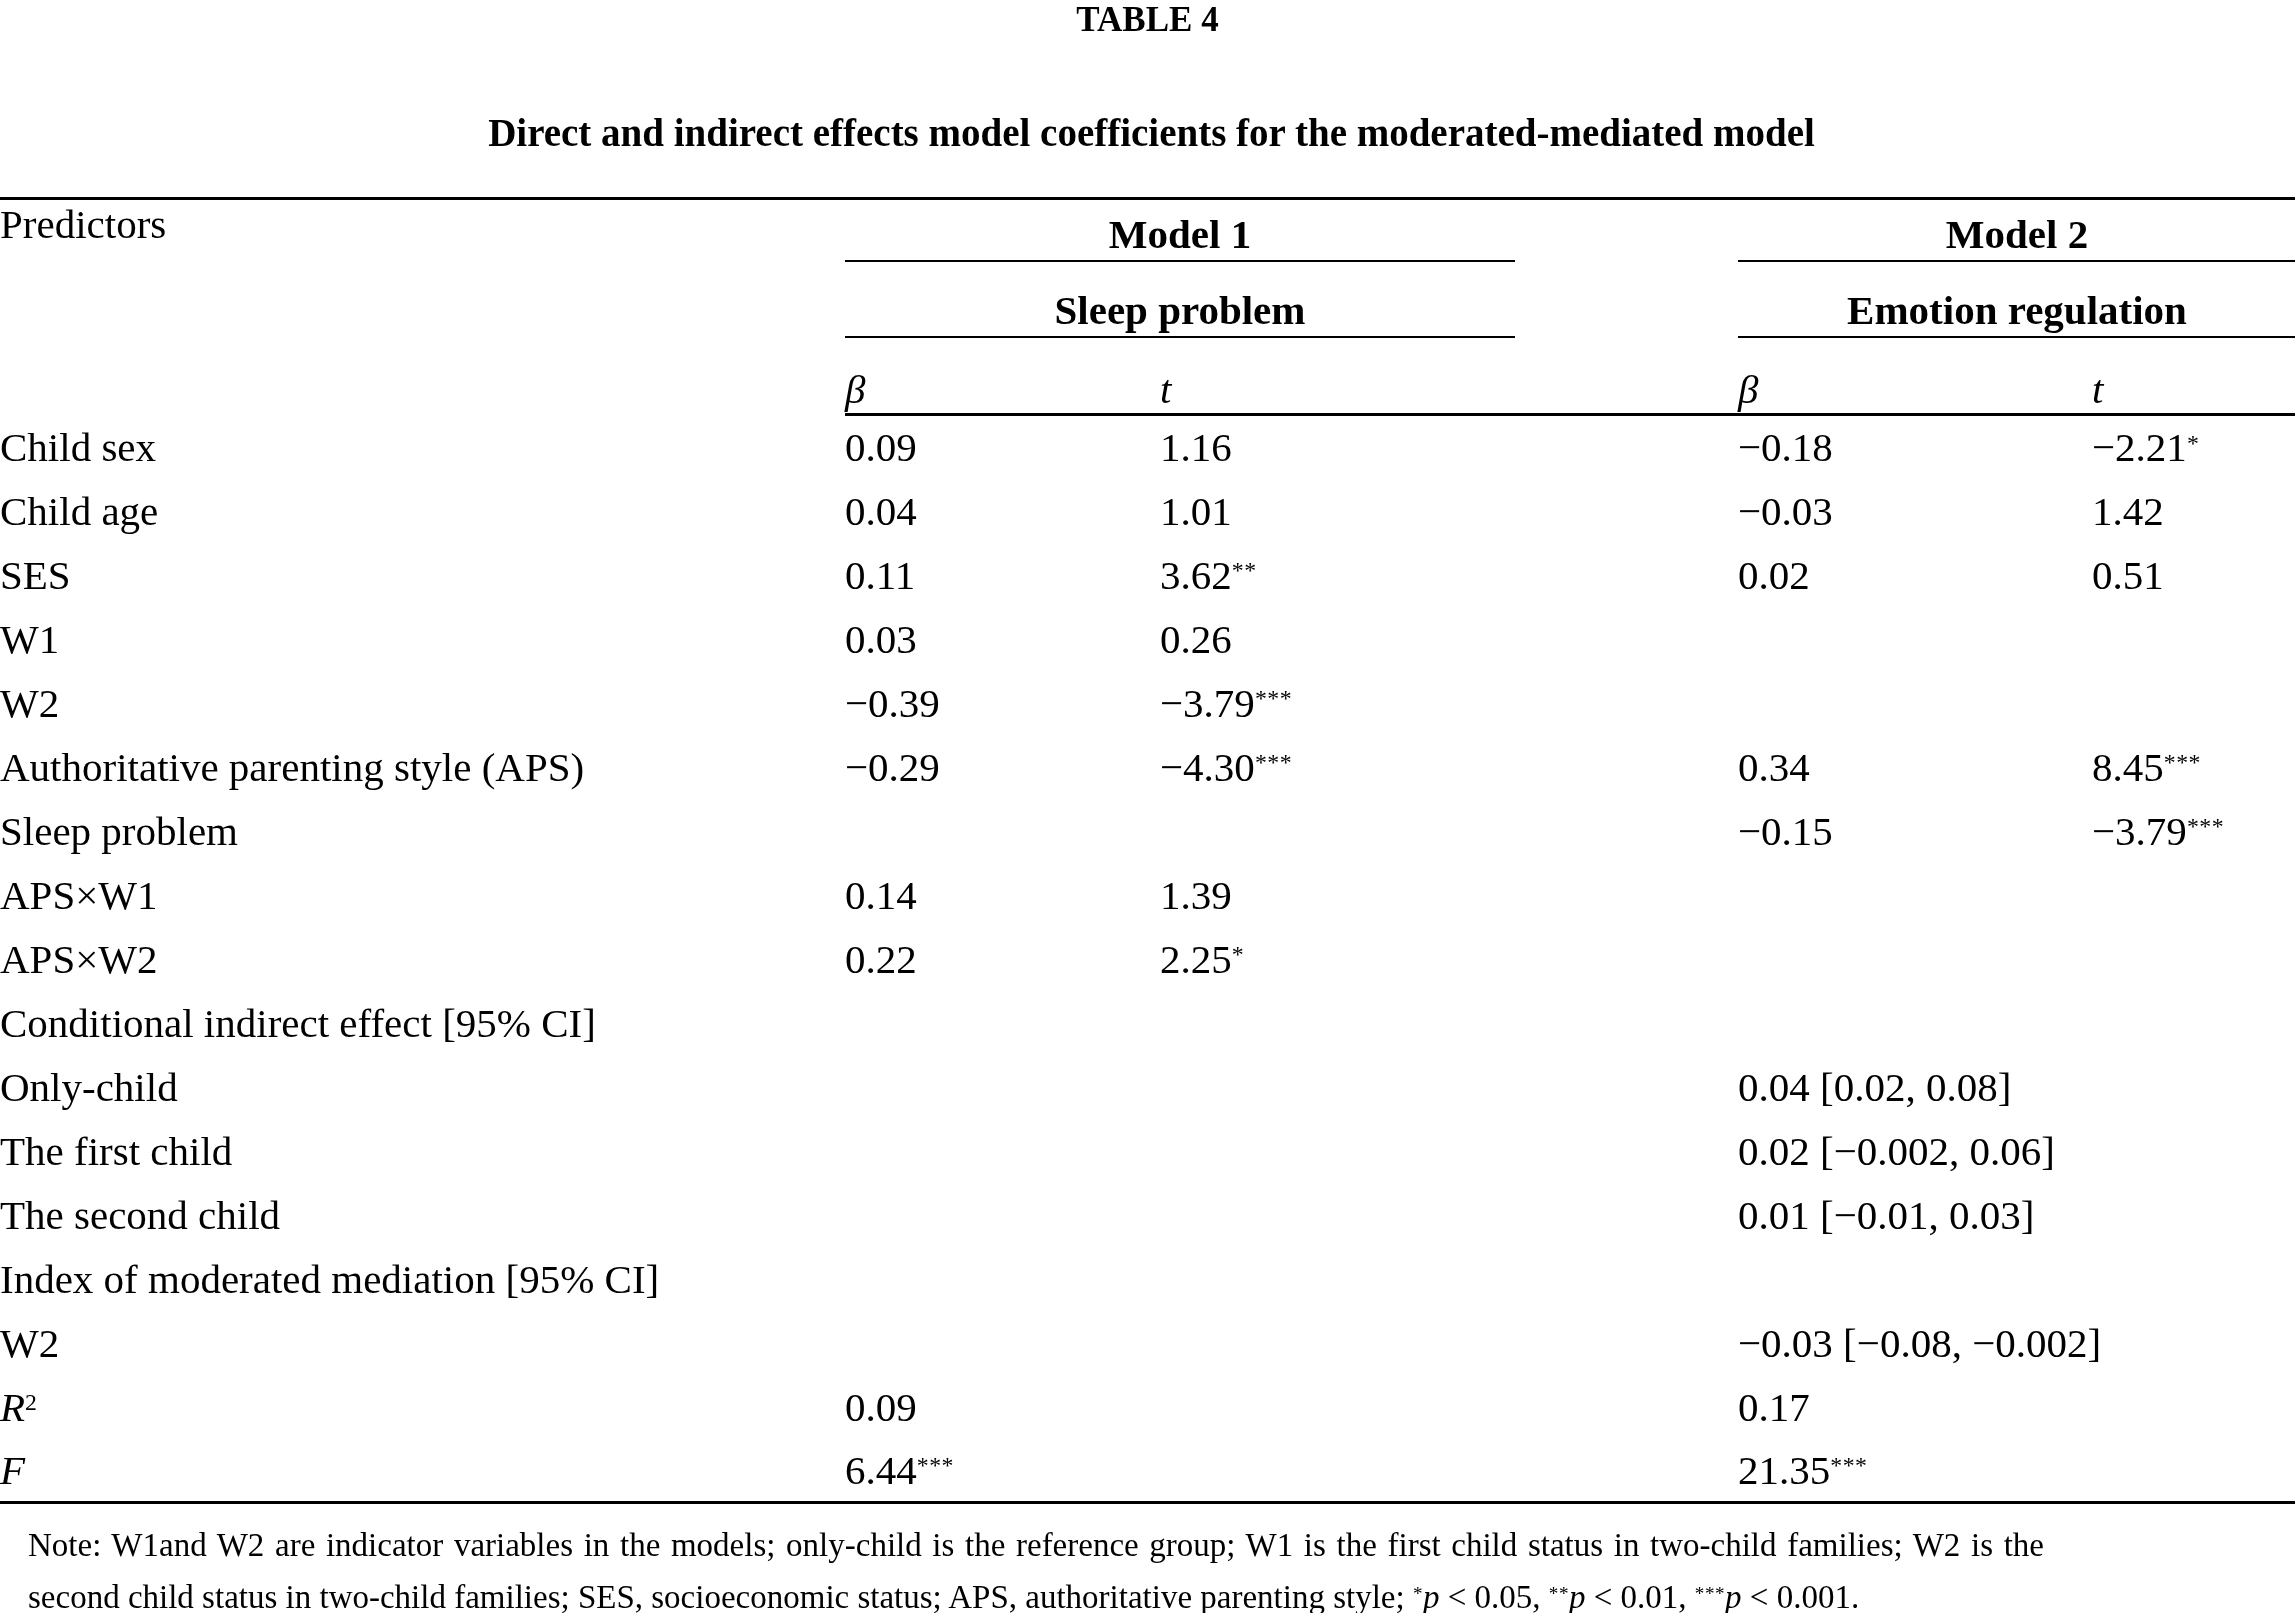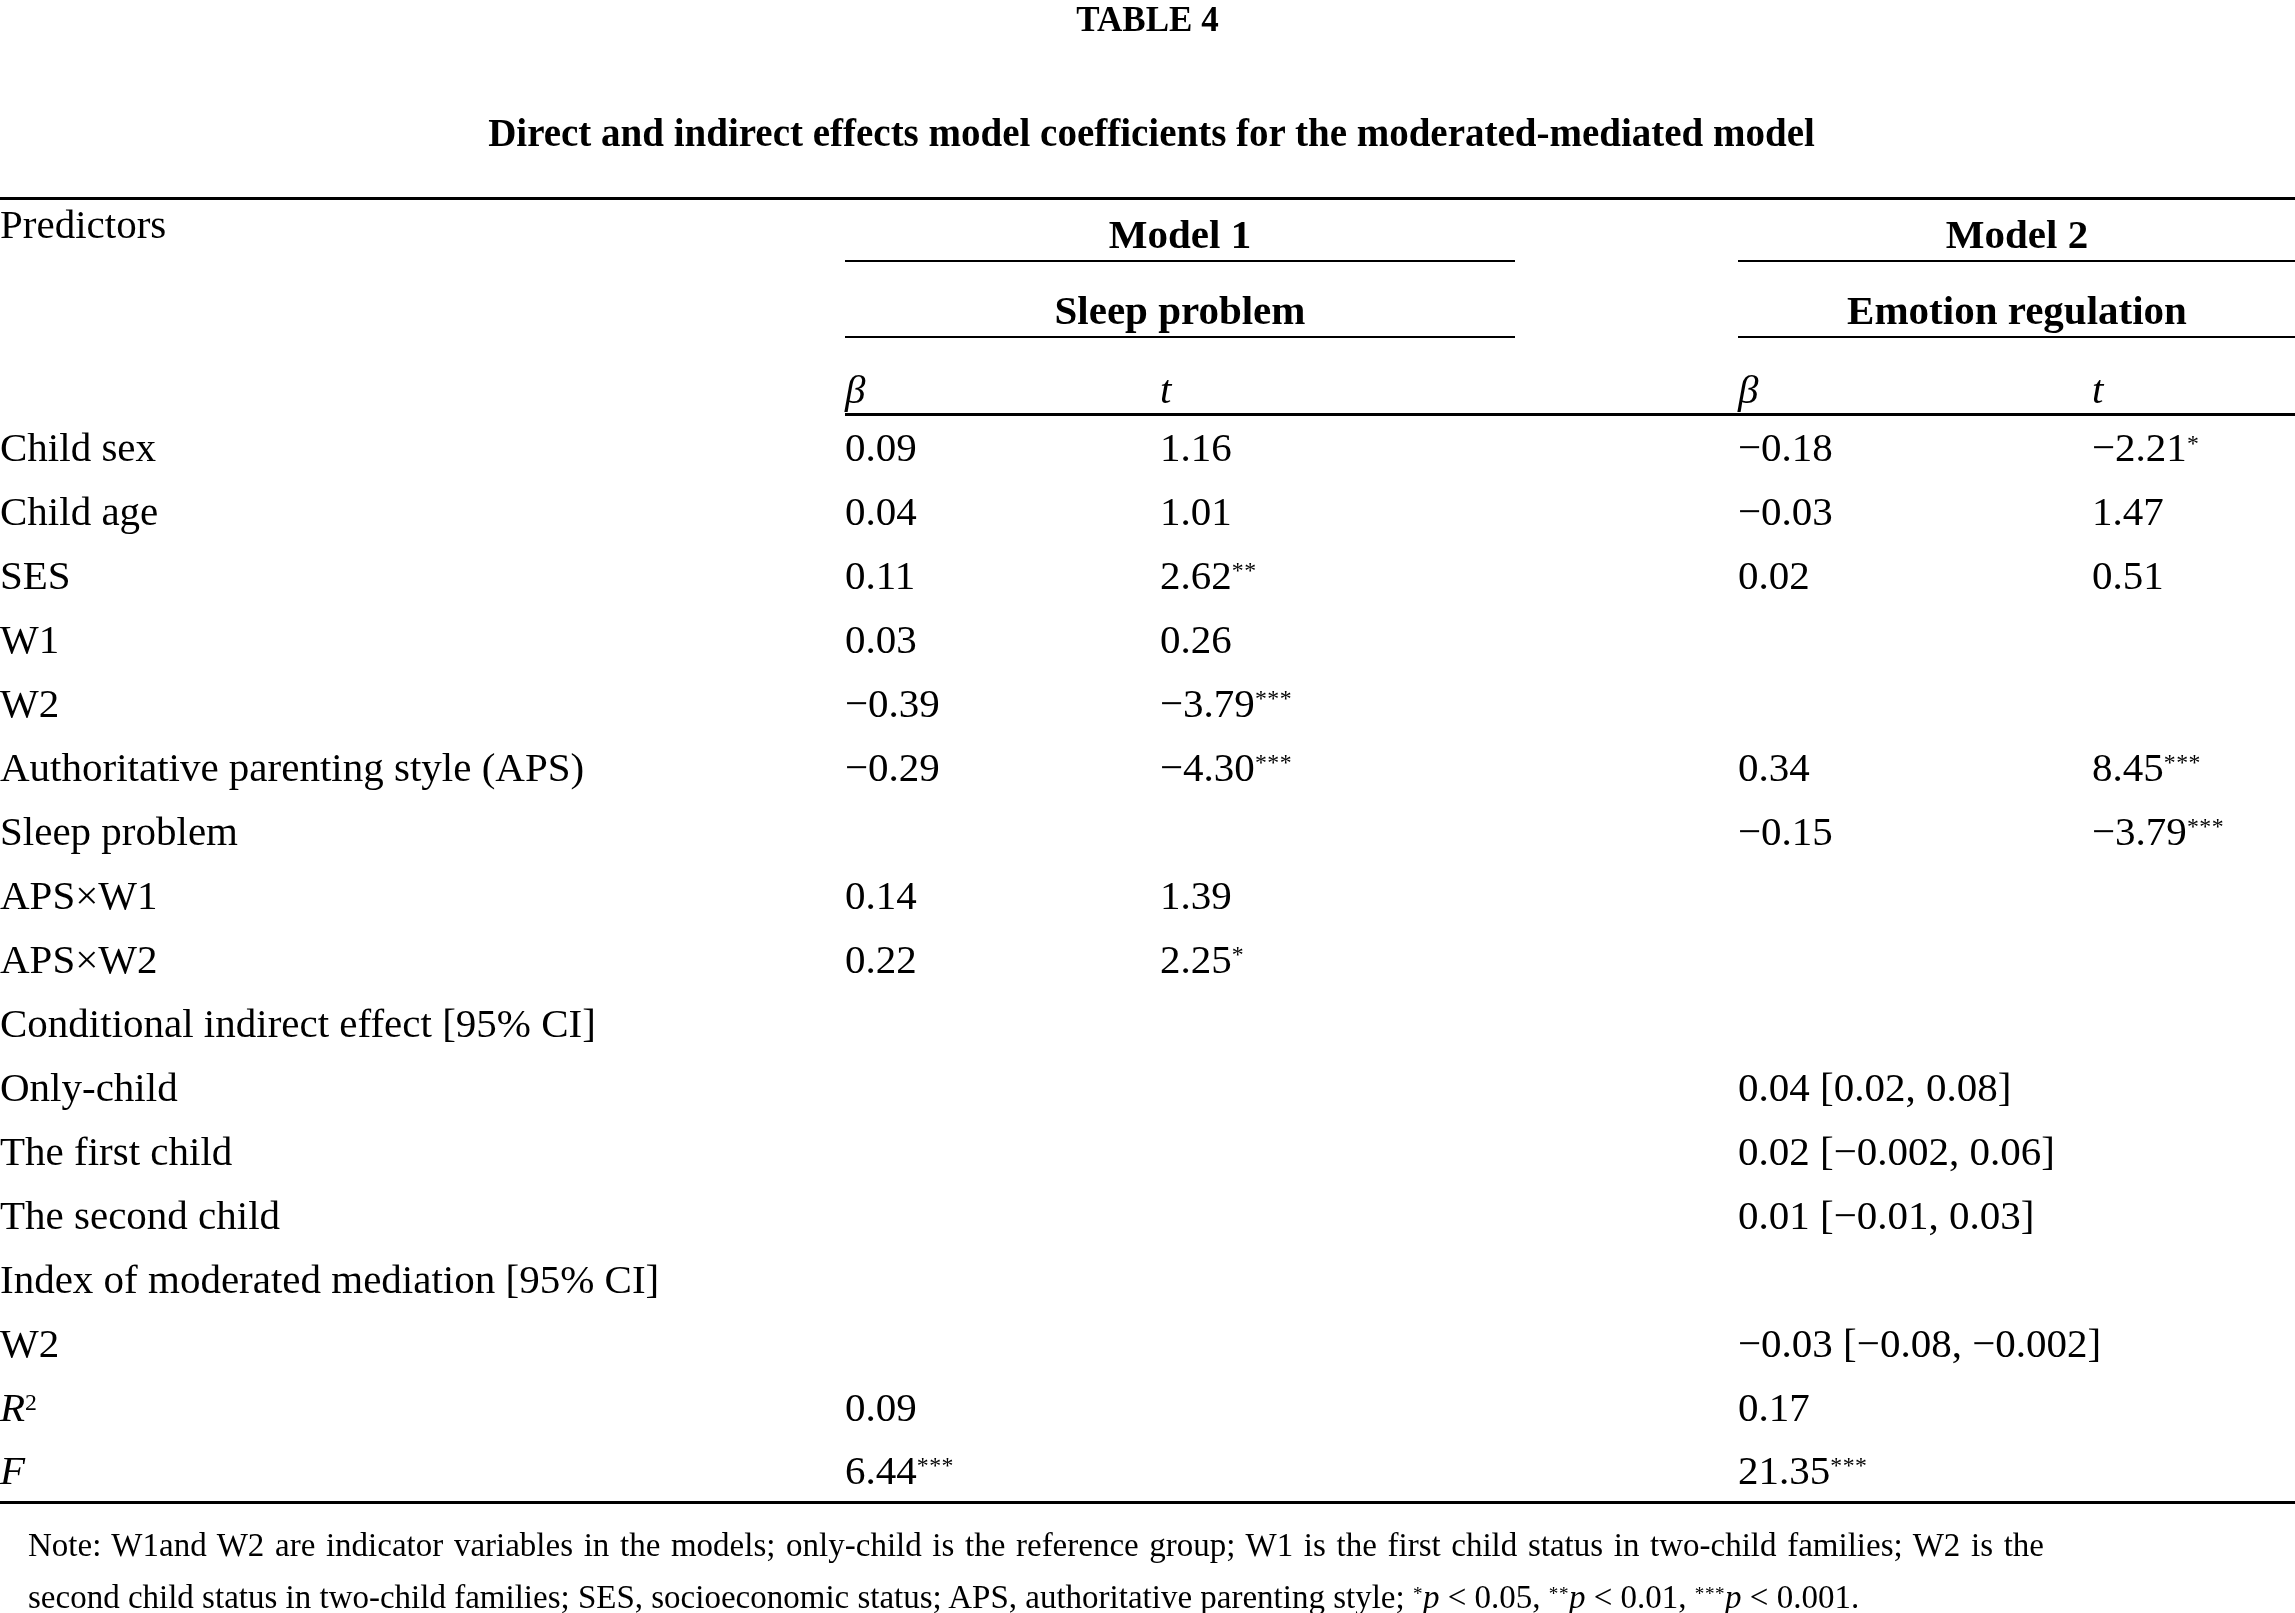--- a/index.html
+++ b/index.html
@@ -108,26 +108,26 @@
         <td class="val"><span>0.09</span></td>
         <td class="val"><span>1.16</span></td>
         <td class="val"><span>−0.18</span></td>
         <td class="val"><span>−2.21</span><sup>*</sup></td>
       </tr>
       <tr>
         <td class="label">Child age</td>
         <td class="val"><span>0.04</span></td>
         <td class="val"><span>1.01</span></td>
         <td class="val"><span>−0.03</span></td>
-        <td class="val"><span>1.47</span></td>
+        <td class="val"><span>1.42</span></td>
       </tr>
       <tr>
         <td class="label">SES</td>
         <td class="val"><span>0.11</span></td>
-        <td class="val"><span>2.62</span><sup>**</sup></td>
+        <td class="val"><span>3.62</span><sup>**</sup></td>
         <td class="val"><span>0.02</span></td>
         <td class="val"><span>0.51</span></td>
       </tr>
       <tr>
         <td class="label">W1</td>
         <td class="val"><span>0.03</span></td>
         <td class="val"><span>0.26</span></td>
         <td class="val"></td>
         <td class="val"></td>
       </tr>

